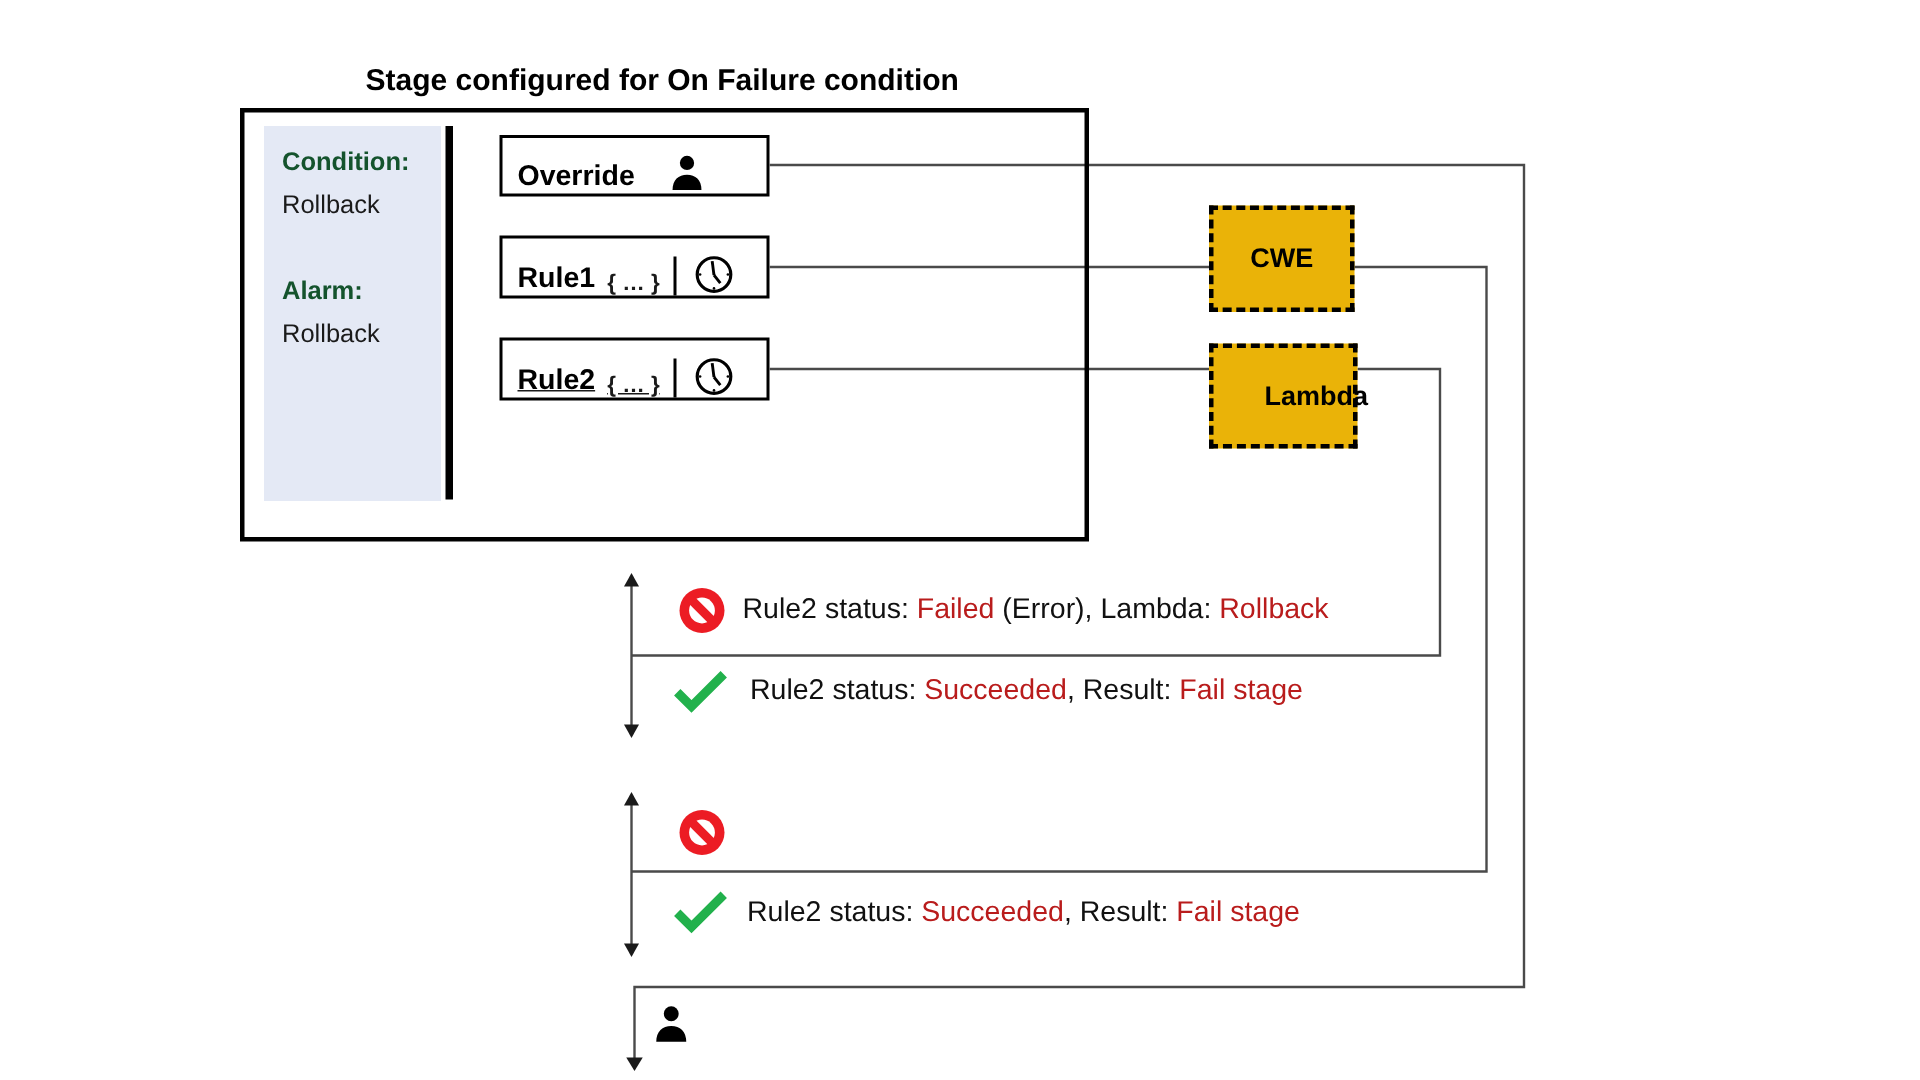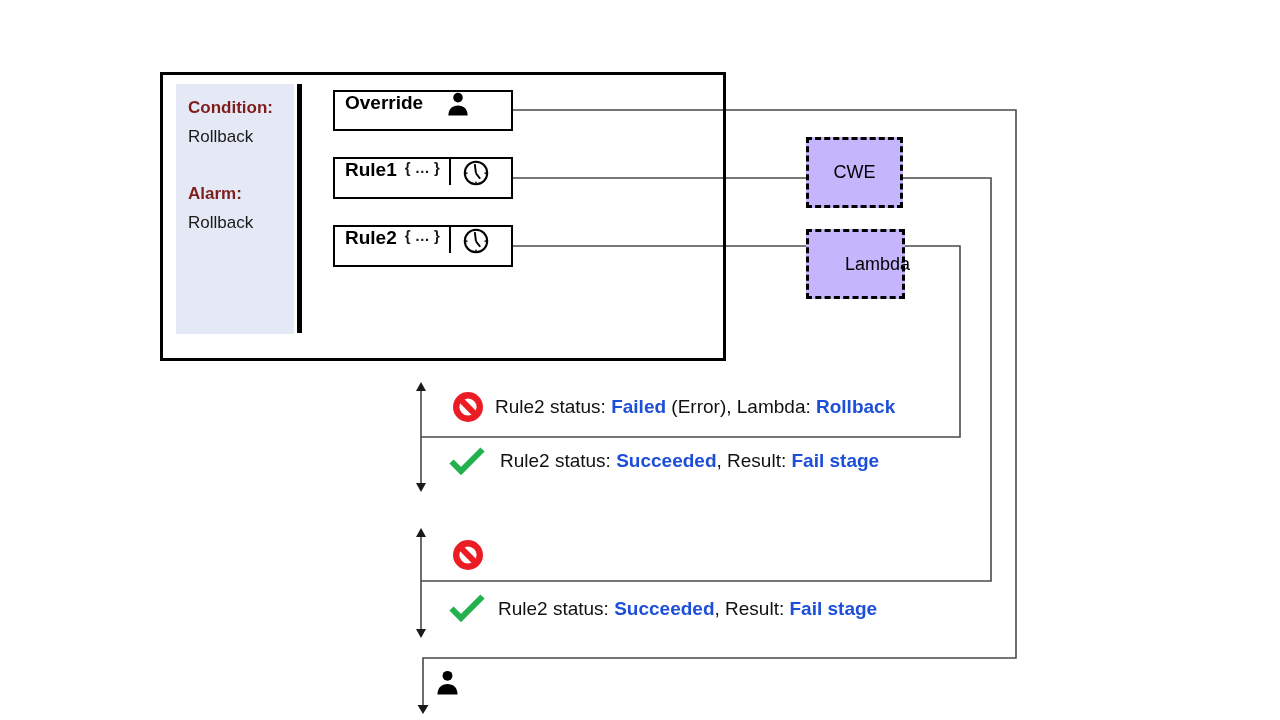--- a/index.html
+++ b/index.html
@@ -3,34 +3,34 @@
 <meta charset="utf-8">
 <style>
   html,body{margin:0;padding:0;background:#fff;}
   .canvas{position:relative;width:1280px;height:720px;background:#ffffff;
           font-family:"Liberation Sans",sans-serif;color:#1a1a1a;overflow:hidden;}
   .abs{position:absolute;}
   .title{font-weight:bold;font-size:20px;text-align:center;color:#000;}
   .stage-box{border:3px solid #000;background:transparent;}
   .cond-panel{background:var(--panel,#E4E9F5);font-size:17px;line-height:29px;
               padding:9px 0 0 12px;box-sizing:border-box;}
-  .cp-label{font-weight:bold;color:#7f1d1d;}
+  .cp-label{font-weight:bold;color:#14532d;}
   .cp-spacer{height:28px;}
   .cond-bar{background:#000;}
-  .action{border:2px solid #000;background:#fff;display:flex;align-items:flex-start;
+  .action{border:2px solid #000;background:#fff;display:flex;align-items:flex-end;
            box-sizing:border-box;padding-left:10px;}
   .action .lbl{font-weight:bold;font-size:19px;color:#000;white-space:pre;}
   .braces{font-weight:bold;font-size:15px;margin-left:8px;white-space:pre;}
   .vbar{width:2.5px;height:26px;background:#000;margin-left:9px;}
   .icon-gap{margin-left:11px;display:flex;align-items:center;}
   .person-gap{margin-left:22px;display:flex;align-items:center;}
-  .dashed{border:3px dashed #000;background:#c4b5fd;display:flex;align-items:center;
-          justify-content:center;font-weight:normal;font-size:18px;color:#000;box-sizing:border-box;}
+  .dashed{border:3px dashed #000;background:#eab308;display:flex;align-items:center;
+          justify-content:center;font-weight:bold;font-size:18px;color:#000;box-sizing:border-box;}
   .outcome-text{font-size:19px;white-space:nowrap;color:#111;}
-  .outcome-text b{font-weight:bold;color:#1d4ed8;}
+  .outcome-text b{font-weight:normal;color:#b91c1c;}
   .wires{position:absolute;left:0;top:0;pointer-events:none;}
   .wire{stroke:#4a4a4a;stroke-width:1.6;fill:none;}
   .ah{fill:#1a1a1a;stroke:none;}
   .red-fill{fill:var(--red,#EC1C24);}
   .green-stroke{stroke:var(--green,#22B14C);}
   .blk{fill:#000;}
   .clock-stroke{stroke:#000;fill:none;}
 </style>
 </head>
 <body>
@@ -52,20 +52,21 @@
 
     <path class="wire" d="M421,390 V484"></path>
     <polygon class="ah" points="416,391 426,391 421,382"></polygon>
     <polygon class="ah" points="416,483 426,483 421,492"></polygon>
 
     <path class="wire" d="M421,536 V630"></path>
     <polygon class="ah" points="416,537 426,537 421,528"></polygon>
     <polygon class="ah" points="416,629 426,629 421,638"></polygon>
   </svg>
 
+  <div class="abs title" style="left:160px;top:43px;width:563px;">Stage configured for On Failure condition</div>
 
   <div class="abs stage-box" style="left:160px;top:72px;width:560px;height:283px;"></div>
 
   <div class="abs cond-panel" style="left:176px;top:84px;width:118px;height:250px;">
     <div class="cp-label">Condition:</div>
     <div>Rollback</div>
     <div class="cp-spacer"></div>
     <div class="cp-label">Alarm:</div>
     <div>Rollback</div>
   </div>
@@ -90,21 +91,21 @@
         <circle class="clock-stroke" cx="16" cy="16" r="12.8" stroke-width="2.4"></circle>
         <line class="clock-stroke" x1="16" y1="16.5" x2="14.6" y2="5.8" stroke-width="2.2"></line>
         <line class="clock-stroke" x1="16" y1="16.5" x2="20.8" y2="22.6" stroke-width="2.2"></line>
         <circle class="blk" cx="26.6" cy="16" r="1"></circle>
           <circle class="blk" cx="16" cy="26.6" r="1"></circle>
           <circle class="blk" cx="5.4" cy="16" r="1"></circle>
       </svg>
     </span>
   </div>
 
-  <div class="abs action" style="left:333px;top:225px;width:180px;height:42px;">
+  <div class="abs action" style="left:333px;top:225px;width:180px;height:42px;text-decoration:underline;">
     <span class="lbl">Rule2</span>
     <span class="braces">{ … }</span>
     <span class="vbar"></span>
     <span class="icon-gap">
       <svg width="28" height="28" viewBox="0 0 32 32">
         <circle class="clock-stroke" cx="16" cy="16" r="12.8" stroke-width="2.4"></circle>
         <line class="clock-stroke" x1="16" y1="16.5" x2="14.6" y2="5.8" stroke-width="2.2"></line>
         <line class="clock-stroke" x1="16" y1="16.5" x2="20.8" y2="22.6" stroke-width="2.2"></line>
         <circle class="blk" cx="26.6" cy="16" r="1"></circle>
           <circle class="blk" cx="16" cy="26.6" r="1"></circle>

